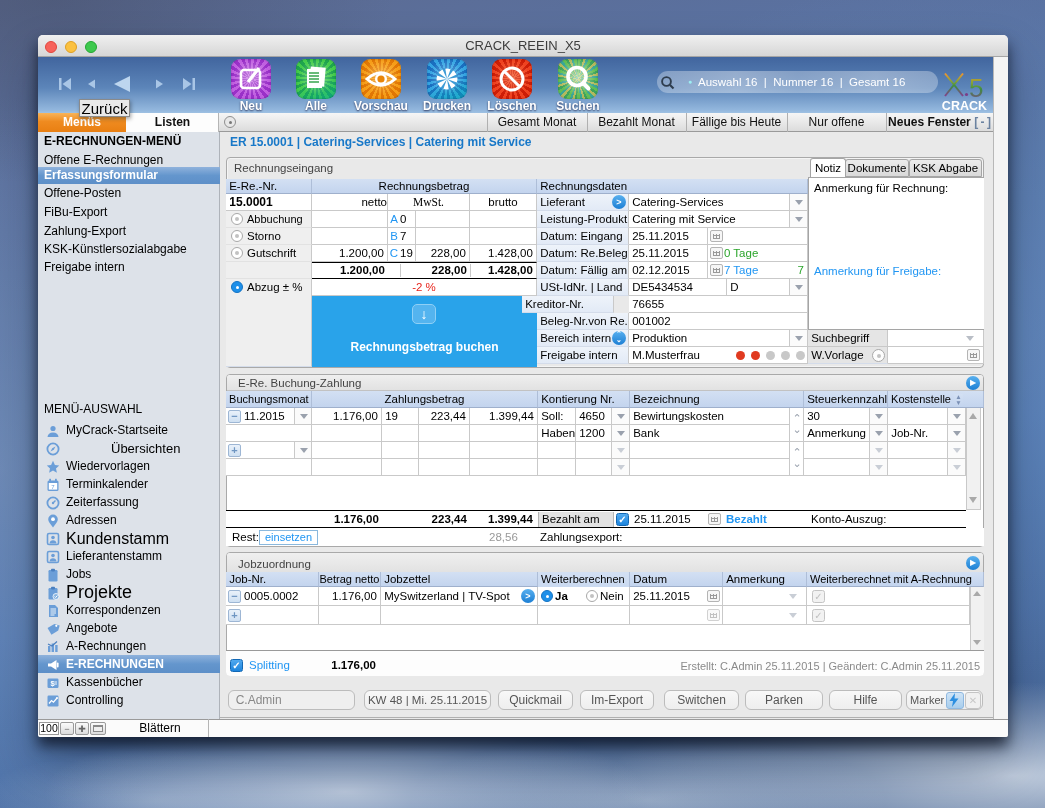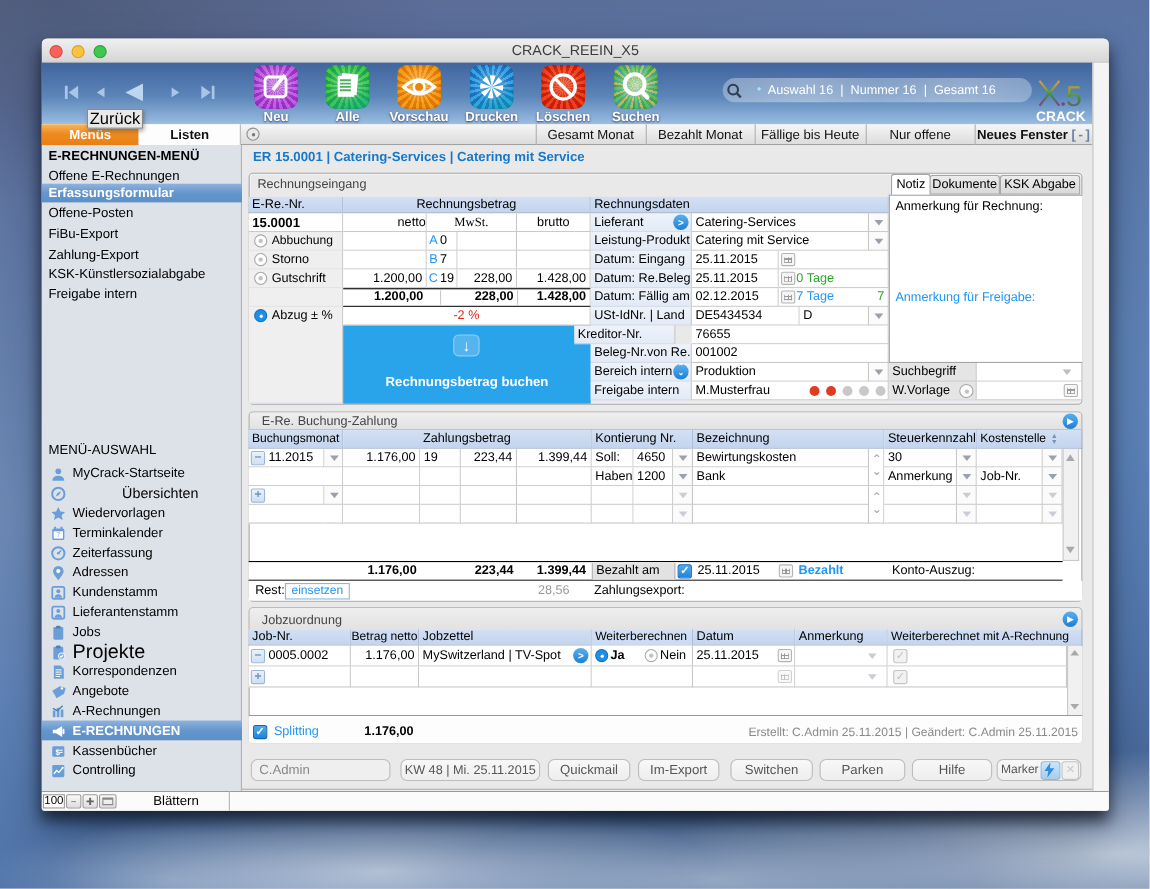--- a/index.html
+++ b/index.html
@@ -184,21 +184,21 @@
 <svg class="sbi" style="top:514px;" width="14" height="14" viewBox="0 0 14 14">
     <path d="M7 13.5 C4 9.5 2.2 7.6 2.2 5.3 A4.8 4.8 0 0 1 11.8 5.3 C11.8 7.6 10 9.5 7 13.5 Z" fill="#6b9ed8"></path>
     <circle cx="7" cy="5.2" r="1.9" fill="#fff"></circle>
   </svg>
 <div class="a t" style="left:66px;top:513px;width:150px;height:15px;line-height:15px;font-size:12px;">Adressen</div>
 <svg class="sbi" style="top:532px;" width="14" height="14" viewBox="0 0 14 14">
     <rect x="1.5" y="1.5" width="11" height="11" rx="1.5" fill="none" stroke="#6b9ed8" stroke-width="1.6"></rect>
     <circle cx="7" cy="5.5" r="1.8" fill="#6b9ed8"></circle>
     <path d="M3.5 11.5 Q4 8.3 7 8.3 Q10 8.3 10.5 11.5 Z" fill="#6b9ed8"></path>
   </svg>
-<div class="a t" style="left:66px;top:531px;width:150px;height:15px;line-height:15px;font-size:12px;">Kundenstamm</div>
+<div class="a t" style="left:66px;top:531px;width:150px;height:15px;line-height:15px;font-size:16px;">Kundenstamm</div>
 <svg class="sbi" style="top:550px;" width="14" height="14" viewBox="0 0 14 14">
     <rect x="1.5" y="1.5" width="11" height="11" rx="1.5" fill="none" stroke="#6b9ed8" stroke-width="1.6"></rect>
     <circle cx="7" cy="5.5" r="1.8" fill="#6b9ed8"></circle>
     <path d="M3.5 11.5 Q4 8.3 7 8.3 Q10 8.3 10.5 11.5 Z" fill="#6b9ed8"></path>
   </svg>
 <div class="a t" style="left:66px;top:549px;width:150px;height:15px;line-height:15px;font-size:12px;">Lieferantenstamm</div>
 <svg class="sbi" style="top:568px;" width="14" height="14" viewBox="0 0 14 14">
     <rect x="2.5" y="2" width="9" height="11.5" rx="1.2" fill="#6b9ed8"></rect>
     <rect x="5" y="0.8" width="4" height="2.6" rx="0.8" fill="#4a7fc0"></rect>
   </svg>

